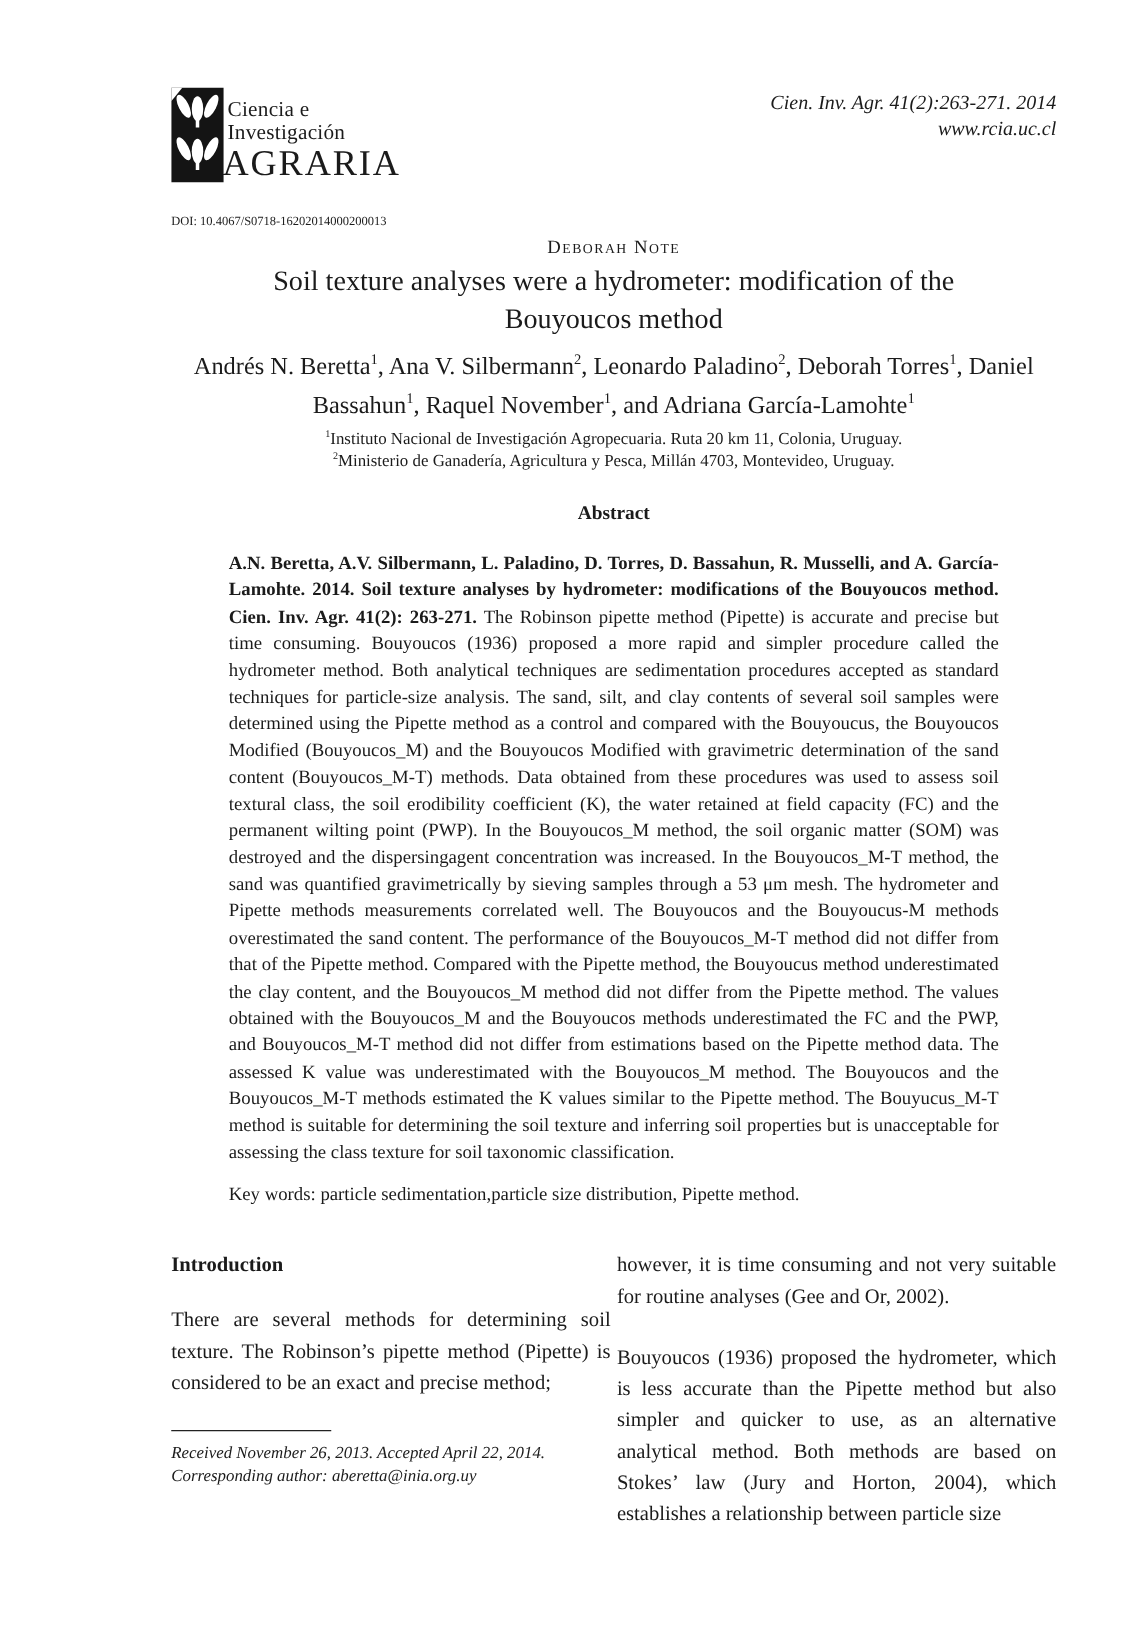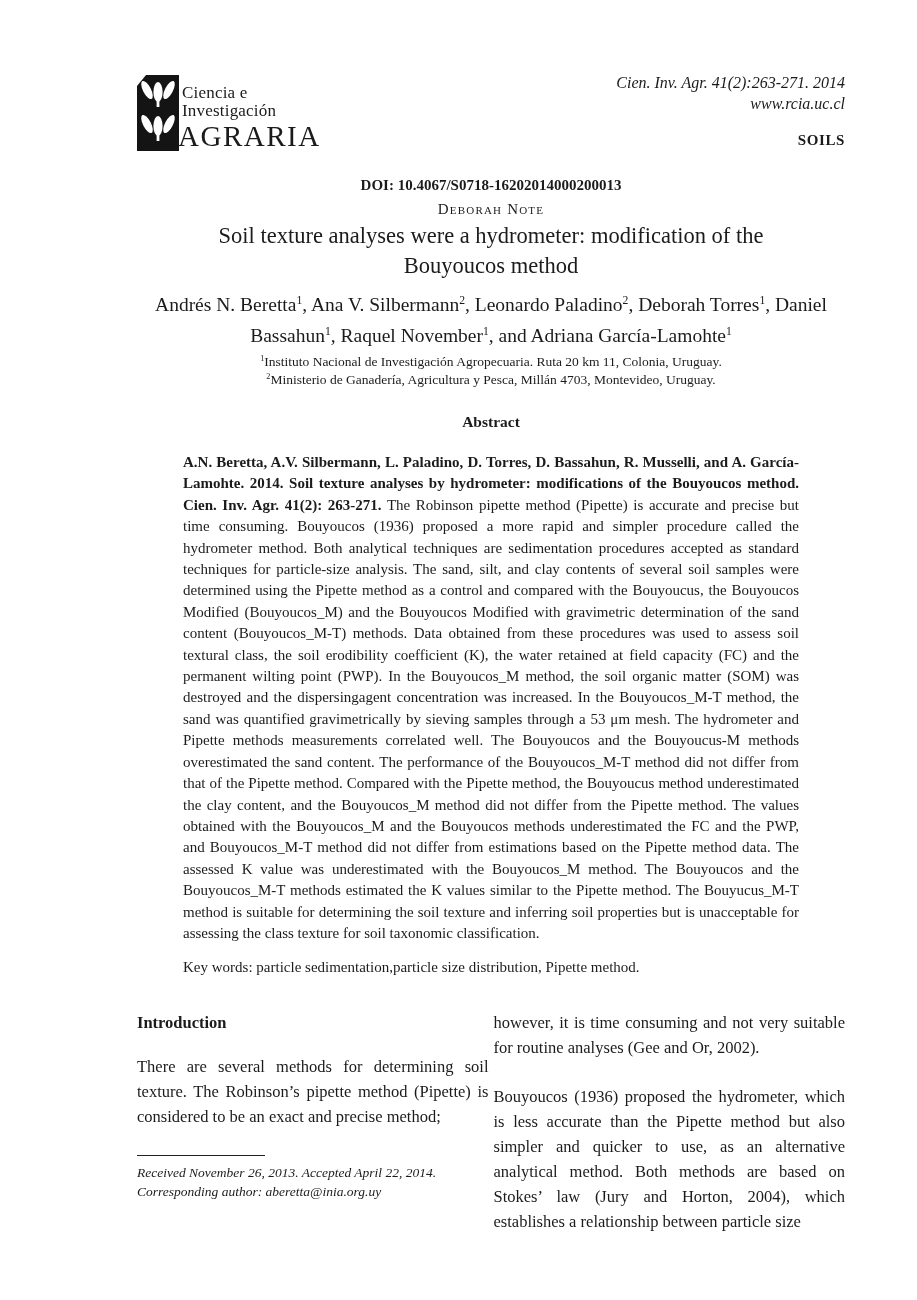--- a/index.html
+++ b/index.html
@@ -17,21 +17,21 @@
   .masthead{display:flex;justify-content:space-between;margin-top:70px;}
   .brand{display:flex;align-items:flex-end;}
   .logo-mark{width:42px;height:76px;display:block;}
   .brand-text{margin-left:3px;}
   .brand-small{font-size:17px;line-height:18px;letter-spacing:0.2px;}
   .brand-big{font-size:29px;line-height:30px;letter-spacing:1.5px;margin-left:-4px;margin-top:1px;}
   .journal-meta{text-align:right;font-size:16px;line-height:21px;margin-top:2px;}
   .italic{font-style:italic;}
   .section-label{font-weight:bold;font-size:15px;letter-spacing:0.6px;margin-top:16px;}
 
-  .doi{margin-top:26px;font-weight:bold;font-size:15px;text-align:center;}
+  .doi{margin-top:26px;font-weight:normal;font-size:10px;}
   .note-type{text-align:center;font-variant:small-caps;letter-spacing:1.2px;font-size:15px;margin-top:7px;}
   .title{
     text-align:center;font-weight:400;font-size:22.5px;line-height:30px;
     white-space:pre-line;margin:3px 0 8px 0;
   }
   .authors{text-align:center;font-size:19.5px;line-height:31px;padding:0 6px;}
   sup{font-size:60%;line-height:0;}
   .affiliations{text-align:center;font-size:13.5px;line-height:17.5px;margin-top:2px;}
 
   .abstract-head{text-align:center;font-size:15.5px;font-weight:bold;margin:25px 0 0 0;}
@@ -79,21 +79,20 @@
         </span>
         <div class="brand-text">
           <div class="brand-small">Ciencia e</div>
           <div class="brand-small">Investigación</div>
           <div class="brand-big">AGRARIA</div>
         </div>
       </div>
       <div class="journal-meta">
         <div class="italic">Cien. Inv. Agr. 41(2):263-271. 2014</div>
         <div class="italic">www.rcia.uc.cl</div>
-        <div class="section-label">SOILS</div>
       </div>
     </header>
 
     <div class="doi">DOI: 10.4067/S0718-16202014000200013</div>
 
     <div class="note-type">Deborah Note</div>
 
     <h1 class="title">Soil texture analyses were a hydrometer: modification of the
 Bouyoucos method</h1>
 

